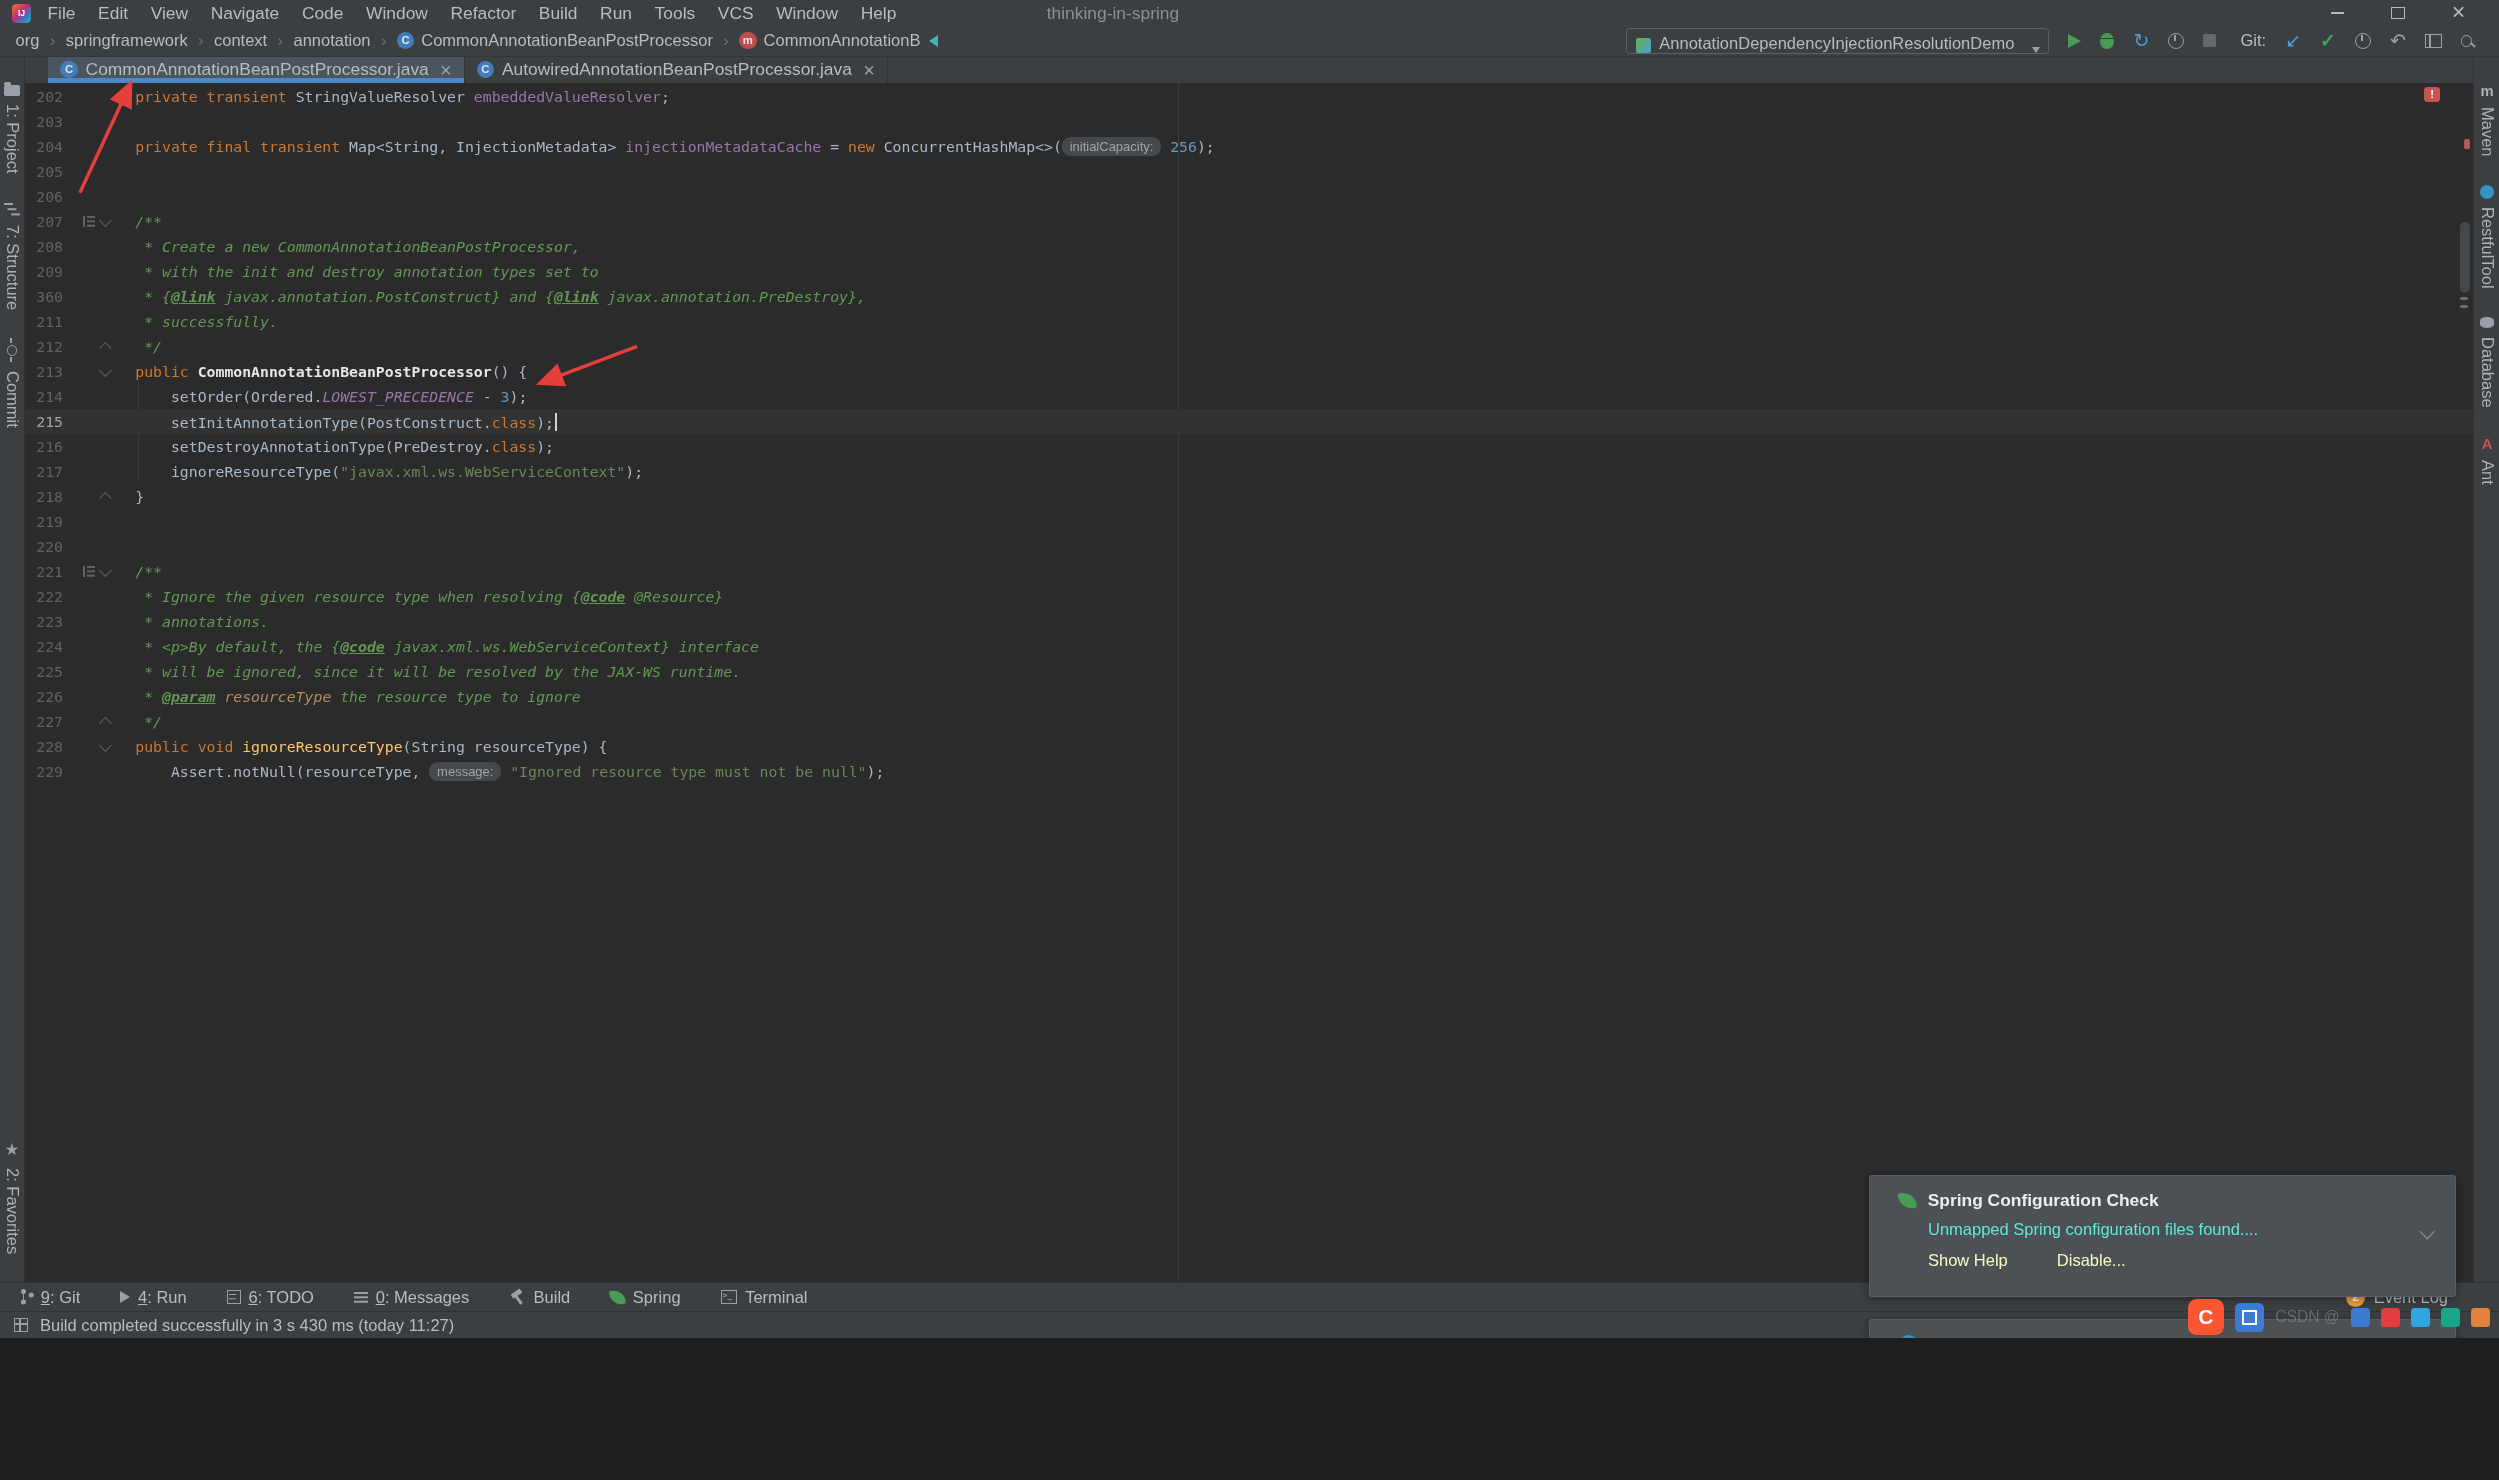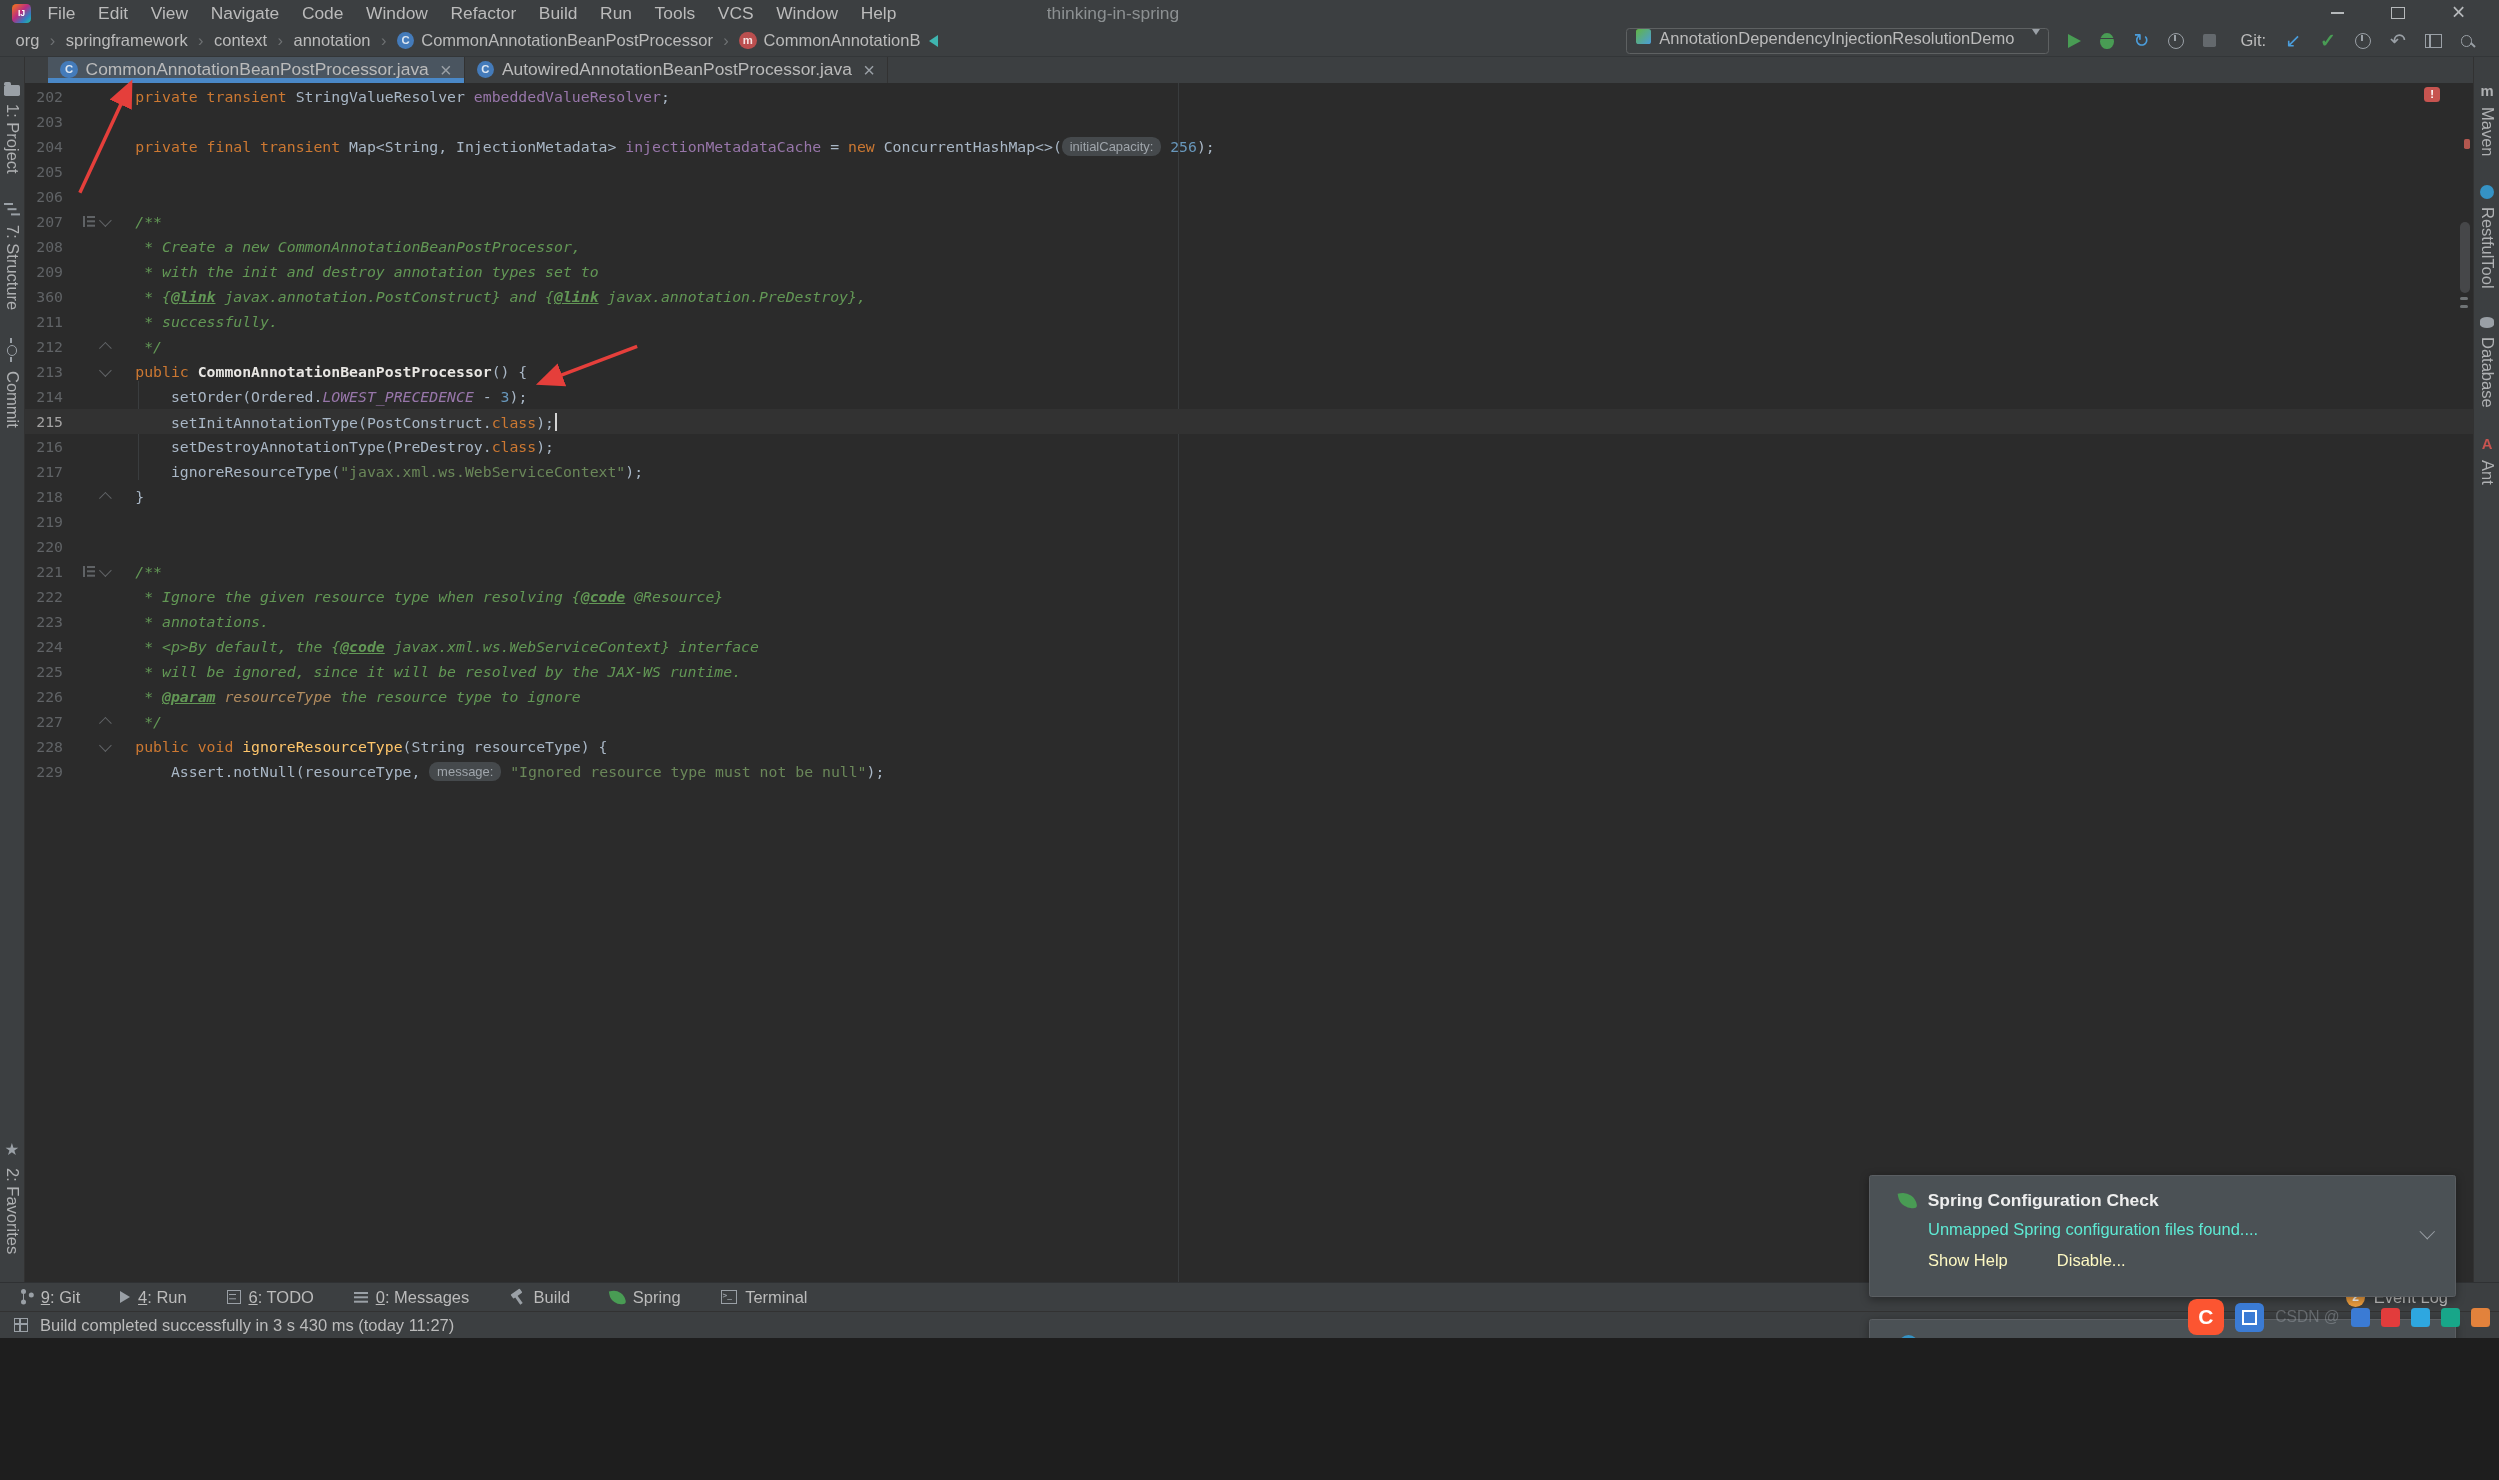--- a/index.html
+++ b/index.html
@@ -14,21 +14,21 @@
            display:inline-flex;align-items:center;justify-content:center;color:#fff;font:bold 8.7px "Liberation Sans",sans-serif;}
   .project-title{margin-left:139px;color:#8c9092;}
   .win-controls{margin-left:auto;display:flex;align-items:center;gap:47px;padding-right:22.6px;}
 
   
   .toolbar{height:29.5px;flex:none;background:#3c3f41;display:flex;align-items:center;padding:0 15.6px;font-size:16.5px;border-bottom:0.9px solid #333638;}
   .breadcrumb{display:flex;align-items:center;gap:10.4px;}
   .bc-item{display:flex;align-items:center;gap:7px;color:#bbbbbb;}
   .bc-sep{color:#6e7173;}
   .toolbar-right{margin-left:auto;display:flex;align-items:center;gap:19px;padding-right:7px;}
-  .run-combo{display:flex;align-items:flex-start;gap:8.7px;height:24px;border:0.9px solid #5e6162;border-radius:3.5px;padding:0 8.7px;color:#bbbbbb;}
+  .run-combo{display:flex;align-items:flex-end;gap:8.7px;height:24px;border:0.9px solid #5e6162;border-radius:3.5px;padding:0 8.7px;color:#bbbbbb;}
   .git-label{color:#bbbbbb;margin-left:5.2px;}
 
   
   .main-row{flex:1;display:flex;min-height:0;}
   .stripe{flex:none;background:#3c3f41;display:flex;flex-direction:column;align-items:center;}
   .stripe.left{width:24px;border-right:0.9px solid #323232;padding-top:10.4px;}
   .stripe.right{width:26px;border-left:0.9px solid #323232;padding-top:12px;}
   .stripe-item{display:flex;flex-direction:column;align-items:center;gap:8.7px;margin:14px 0;cursor:default;}
   .stripe-label{writing-mode:vertical-rl;font-size:16.5px;color:#afb1b3;}
   .stripe-spacer{margin-top:auto;}

